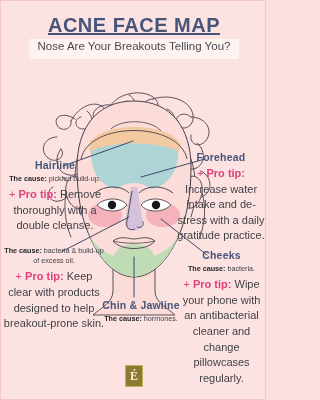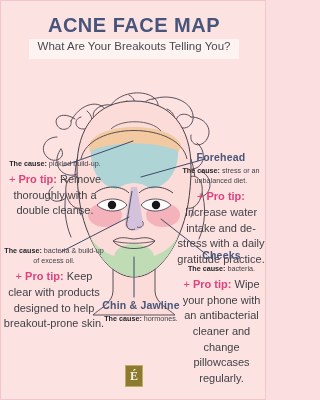--- a/index.html
+++ b/index.html
@@ -17,20 +17,21 @@
     box-sizing:border-box;
     overflow:hidden;
   }
   
   .title{
     position:absolute;top:13px;left:0;width:266px;
     text-align:center;
     font-size:20px;font-weight:bold;
     letter-spacing:.5px;
     color:#47557a;
+    text-decoration:underline;
   }
   .subtitle-band{
     position:absolute;top:38px;left:28px;width:210px;height:20px;
     background:#fdf4f2;
   }
   .subtitle{
     position:absolute;top:39px;left:0;width:266px;
     text-align:center;
     font-size:11.5px;
     color:#4a4a52;
@@ -74,21 +75,21 @@
     line-height:1;
   }
 </style>
 </head>
 <body>
 
 <div class="poster">
 
   <div class="title">ACNE FACE MAP</div>
   <div class="subtitle-band"></div>
-  <div class="subtitle">What Are Your Breakouts Telling You?</div>
+  <div class="subtitle">Nose Are Your Breakouts Telling You?</div>
 
   <svg class="art" viewBox="0 0 266 300">
     <defs>
       <clipPath id="faceClip">
         <path d="M133 42
                  C 171 42 190 70 190 108
                  C 190 135 186 158 178 176
                  C 168 200 152 218 133 218
                  C 114 218 98 200 88 176
                  C 80 158 76 135 76 108
@@ -168,37 +169,34 @@
     <g stroke="#3f4a6b" stroke-width="1" fill="none" stroke-linecap="round">
       <line x1="62" y1="107" x2="132" y2="82"></line>
       <line x1="204" y1="100" x2="140" y2="118"></line>
       <line x1="60" y1="193" x2="128" y2="158"></line>
       <line x1="206" y1="196" x2="160" y2="160"></line>
       <line x1="133" y1="198" x2="133" y2="238"></line>
     </g>
   </svg>
 
   <div class="callout" id="c-hairline">
+    <div class="zone">Hairline</div>
     <div class="body">
       <b>The cause:</b>
       <span>pickled build-up.</span>
     </div>
     <div class="tip">
       <span class="plus">+</span>
       <span class="lab">Pro tip:</span>
       <span>Remove thoroughly with a double cleanse.</span>
     </div>
   </div>
 
   <div class="callout" id="c-forehead">
     <div class="zone">Forehead</div>
-    <div class="body">
-      <b>The cause:</b>
-      <span>stress or an unbalanced diet.</span>
-    </div>
     <div class="tip">
       <span class="plus">+</span>
       <span class="lab">Pro tip:</span>
       <span>Increase water intake and de-stress with a daily gratitude practice.</span>
     </div>
   </div>
 
   <div class="callout" id="c-nose">
     <div class="body">
       <b>The cause:</b>

